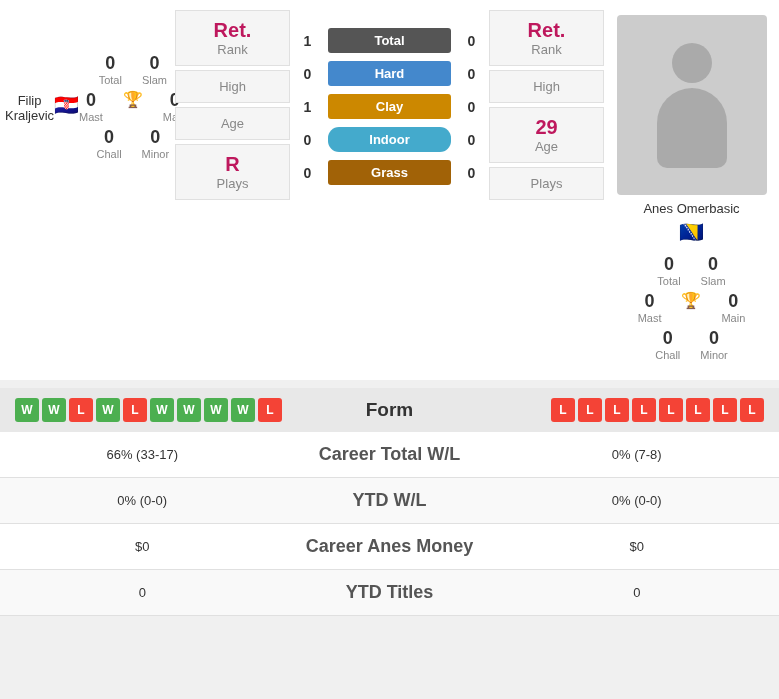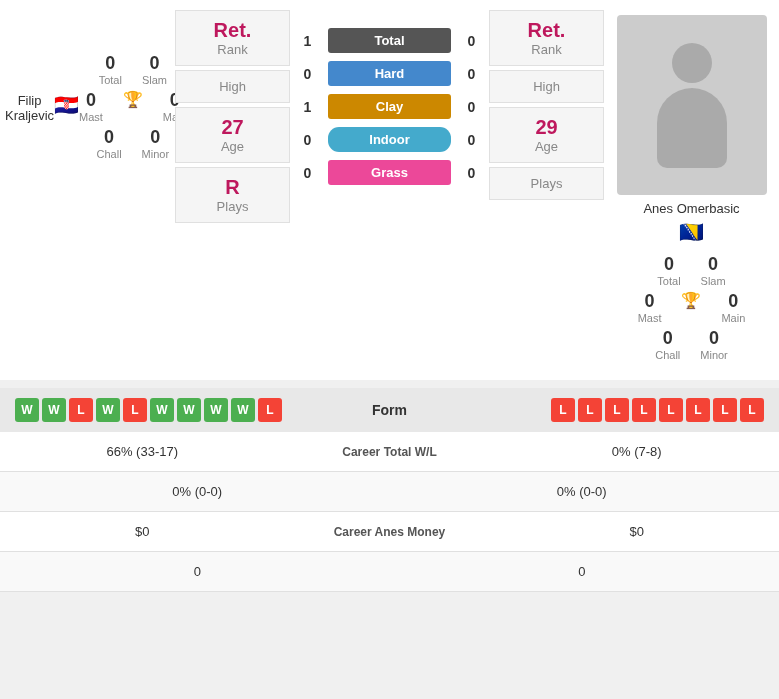--- a/index.html
+++ b/index.html
@@ -187,21 +187,21 @@
     .court-clay {
       background: #cc8800;
     }
 
     .court-indoor {
       background: #44aacc;
       border-radius: 11px;
     }
 
     .court-grass {
-      background: #ec4899;
+      background: #a16207;
     }
 
     
     .right-stats {
       width: 115px;
       display: flex;
       flex-direction: column;
       align-items: center;
     }
 
@@ -226,21 +226,21 @@
     .form-badges {
       display: flex;
       gap: 3px;
       flex: 1;
     }
 
     .form-label {
       width: 120px;
       text-align: center;
       font-weight: bold;
-      font-size: 14px;
+      font-size: 19px;
       color: #333;
     }
 
     .badge {
       width: 24px;
       height: 24px;
       border-radius: 3px;
       display: flex;
       align-items: center;
       justify-content: center;
@@ -273,21 +273,21 @@
     .stats-left {
       flex: 1;
       text-align: center;
       font-size: 13px;
       color: #333;
     }
 
     .stats-center-label {
       width: 200px;
       text-align: center;
-      font-size: 12px;
+      font-size: 18px;
       font-weight: bold;
       color: #555;
     }
 
     .stats-right {
       flex: 1;
       text-align: center;
       font-size: 13px;
       color: #333;
     }
@@ -347,21 +347,20 @@
 
     <div class="middle-stats">
       <div class="stat-box">
         <div class="value">Ret.</div>
         <div class="label">Rank</div>
       </div>
       <div class="stat-box">
         <div class="label">High</div>
       </div>
       <div class="stat-box">
-        <div class="value">27</div>
         <div class="label">Age</div>
       </div>
       <div class="stat-box">
         <div class="value">R</div>
         <div class="label">Plays</div>
       </div>
     </div>
 
     <div class="center-section">
       <div class="courts-table">
@@ -485,26 +484,28 @@
   </div>
 
   <div class="stats-table">
     <div class="stats-table-row">
       <div class="stats-left">66% (33-17)</div>
       <div class="stats-center-label">Career Total W/L</div>
       <div class="stats-right">0% (7-8)</div>
     </div>
     <div class="stats-table-row">
       <div class="stats-left">0% (0-0)</div>
+      <div class="stats-center-label">YTD W/L</div>
       <div class="stats-right">0% (0-0)</div>
     </div>
     <div class="stats-table-row">
       <div class="stats-left">$0</div>
       <div class="stats-center-label">Career Anes Money</div>
       <div class="stats-right">$0</div>
     </div>
     <div class="stats-table-row">
       <div class="stats-left">0</div>
+      <div class="stats-center-label">YTD Titles</div>
       <div class="stats-right">0</div>
     </div>
   </div>
 
 </div>
 
 </body></html>

